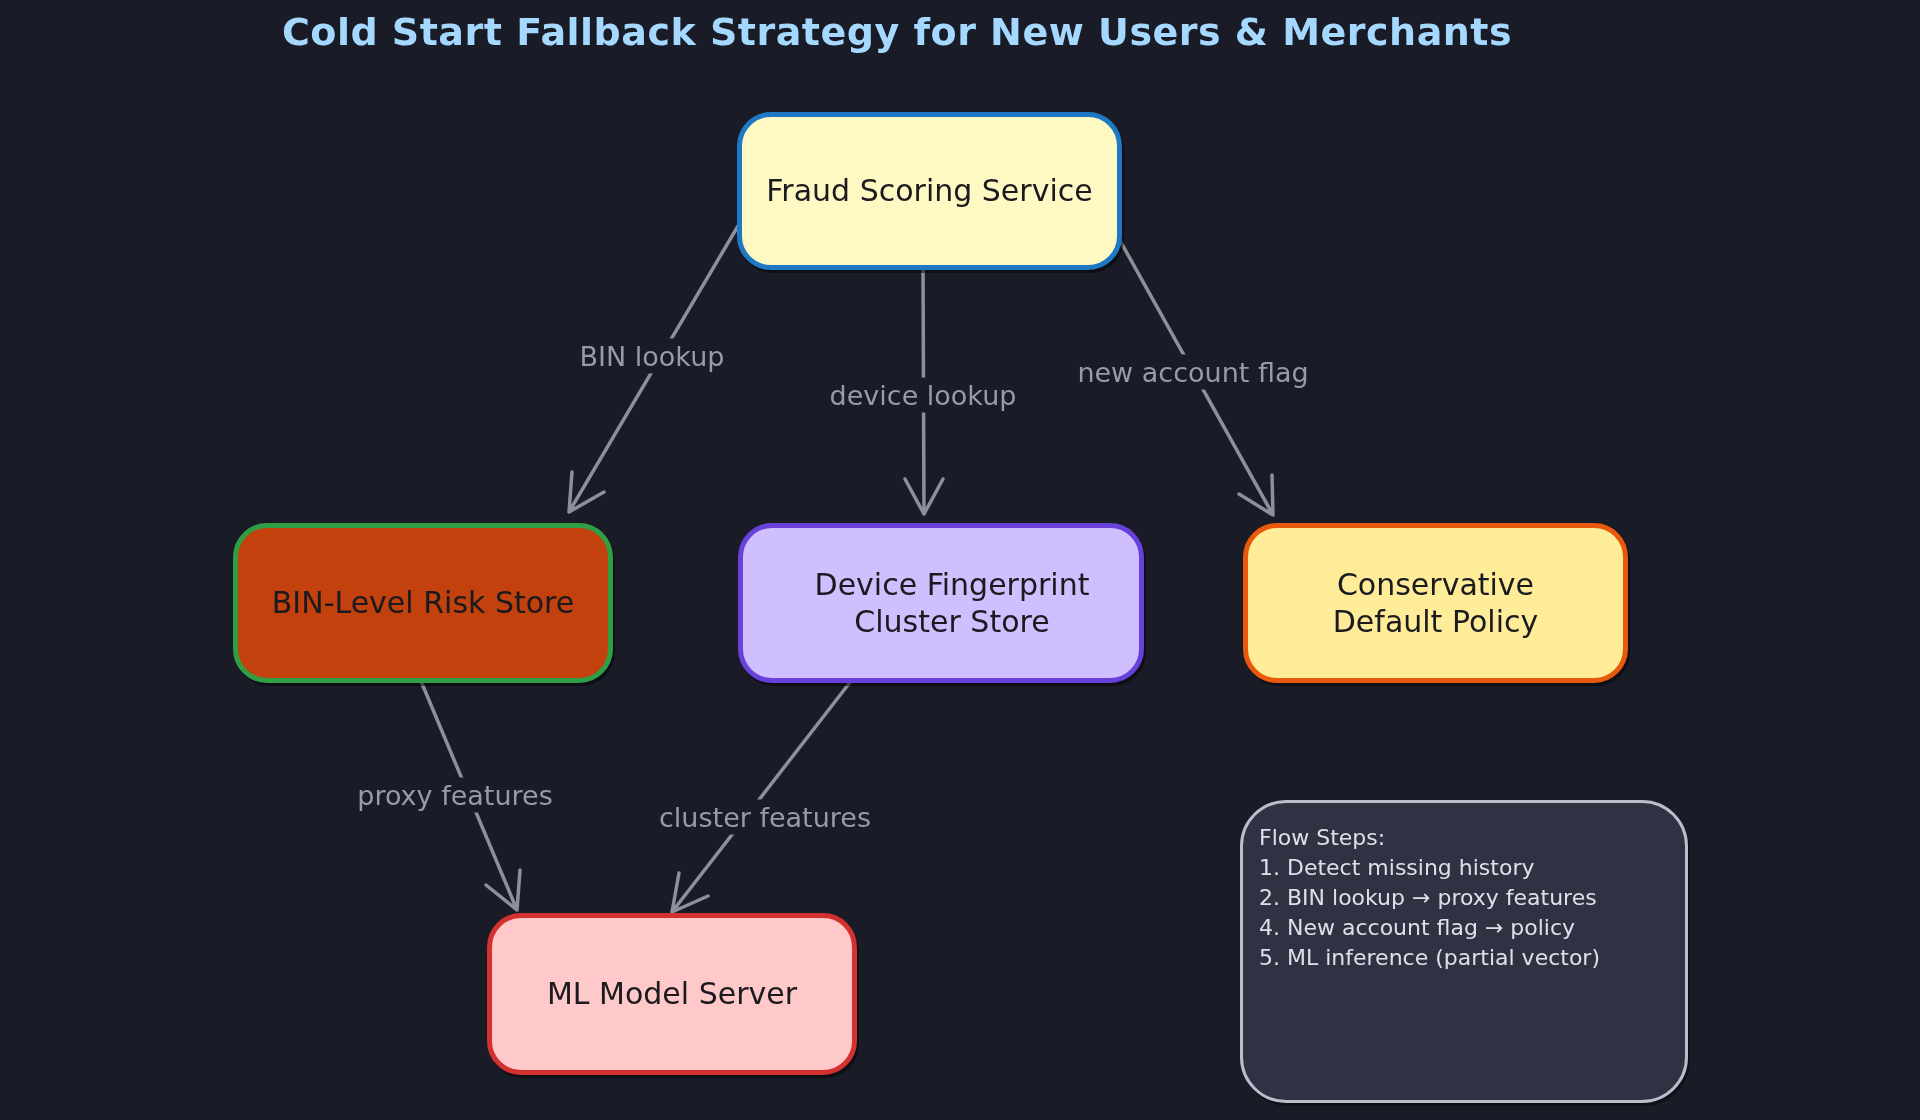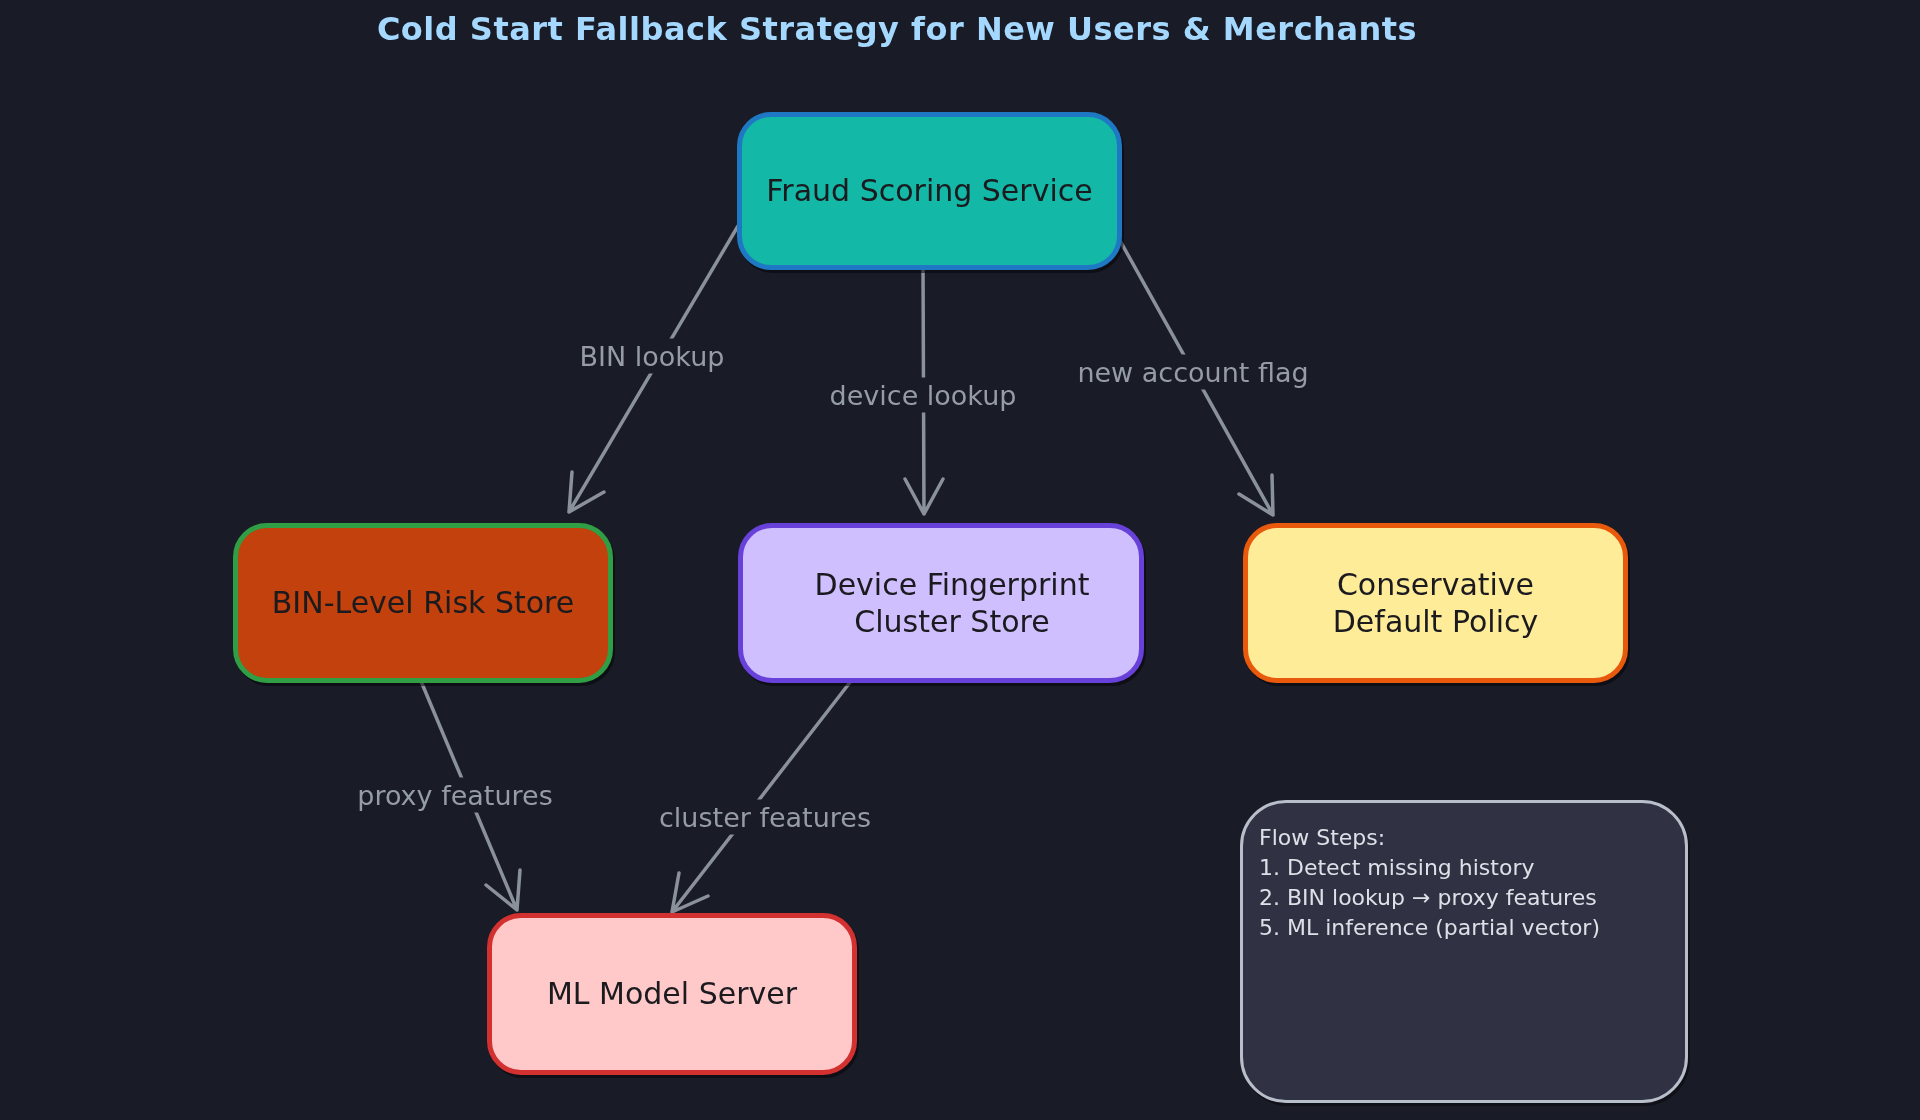--- a/index.html
+++ b/index.html
@@ -14,21 +14,21 @@
     height: 1120px;
     background: #191b26;
     overflow: hidden;
   }
   .diagram-title {
     position: absolute;
     left: 0;
     top: 10px;
     width: 1794px;
     text-align: center;
-    font-size: 32px;
+    font-size: 38px;
     letter-spacing: 0.5px;
     color: #a5d8ff;
     font-weight: 600;
   }
   .edges-layer {
     position: absolute;
     left: 0;
     top: 0;
     width: 1920px;
     height: 1120px;
@@ -48,21 +48,21 @@
     text-align: center;
     border-style: solid;
     border-width: 5px;
     border-radius: 34px;
     color: #1a1a1f;
     font-size: 30px;
     line-height: 1.25;
     box-shadow: 2px 3px 0 rgba(5, 6, 10, 0.55);
   }
   .node-label { white-space: pre-line; }
-  .node-blue   { background: #14b8a6; border-color: #1f78c4; }
+  .node-blue   { background: #fef9c3; border-color: #1f78c4; }
   .node-green  { background: #c2410c; border-color: #2f9e44; }
   .node-purple { background: #d0bfff; border-color: #6741d9; }
   .node-yellow { background: #ffec99; border-color: #e8590c; }
   .node-red    { background: #ffc9c9; border-color: #d33030; }
   .edge-label {
     position: absolute;
     transform: translate(-50%, -50%);
     background: #191b26;
     color: #959ca6;
     font-size: 27px;
@@ -127,16 +127,17 @@
   </div>
 
   <div class="node node-red" style="left:487px; top:913px; width:360px; height:152px;">
     <span class="node-label">ML Model Server</span>
   </div>
 
   <div class="flow-panel">
     <div class="flow-line">Flow Steps:</div>
     <div class="flow-line">1. Detect missing history</div>
     <div class="flow-line">2. BIN lookup → proxy features</div>
+    <div class="flow-line">4. New account flag → policy</div>
     <div class="flow-line">5. ML inference (partial vector)</div>
   </div>
 
 </div>
 
 </body></html>

